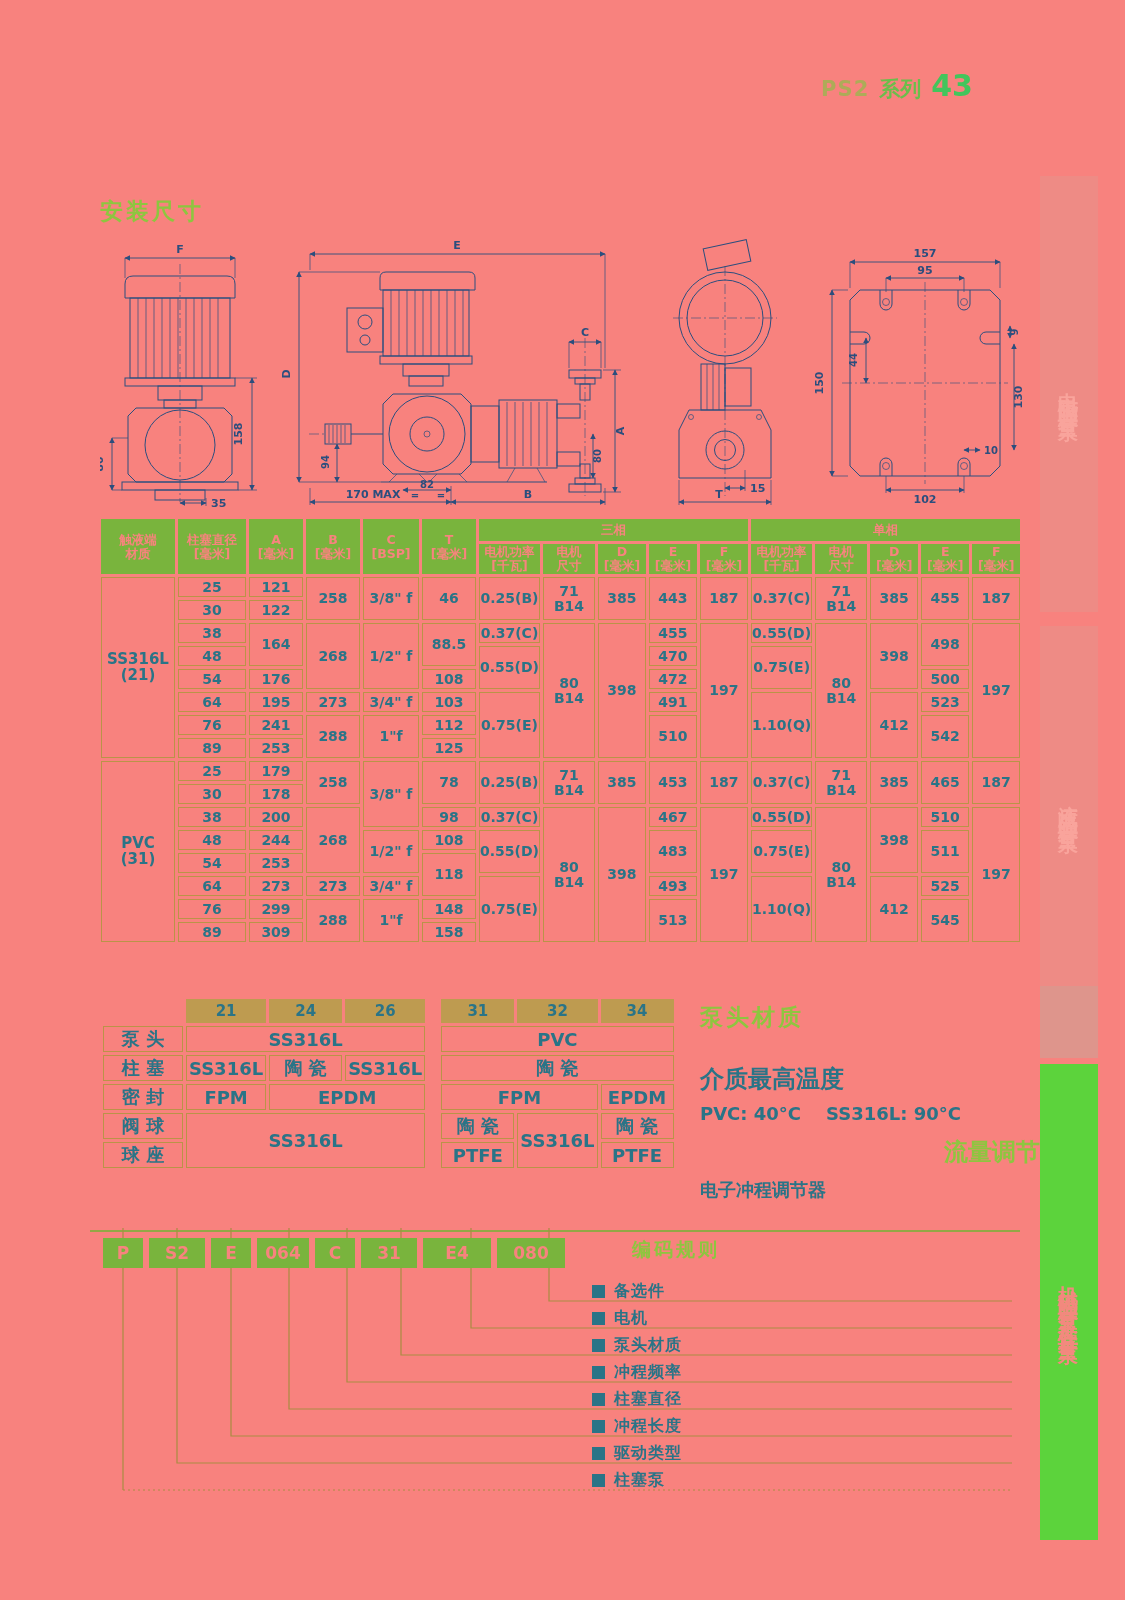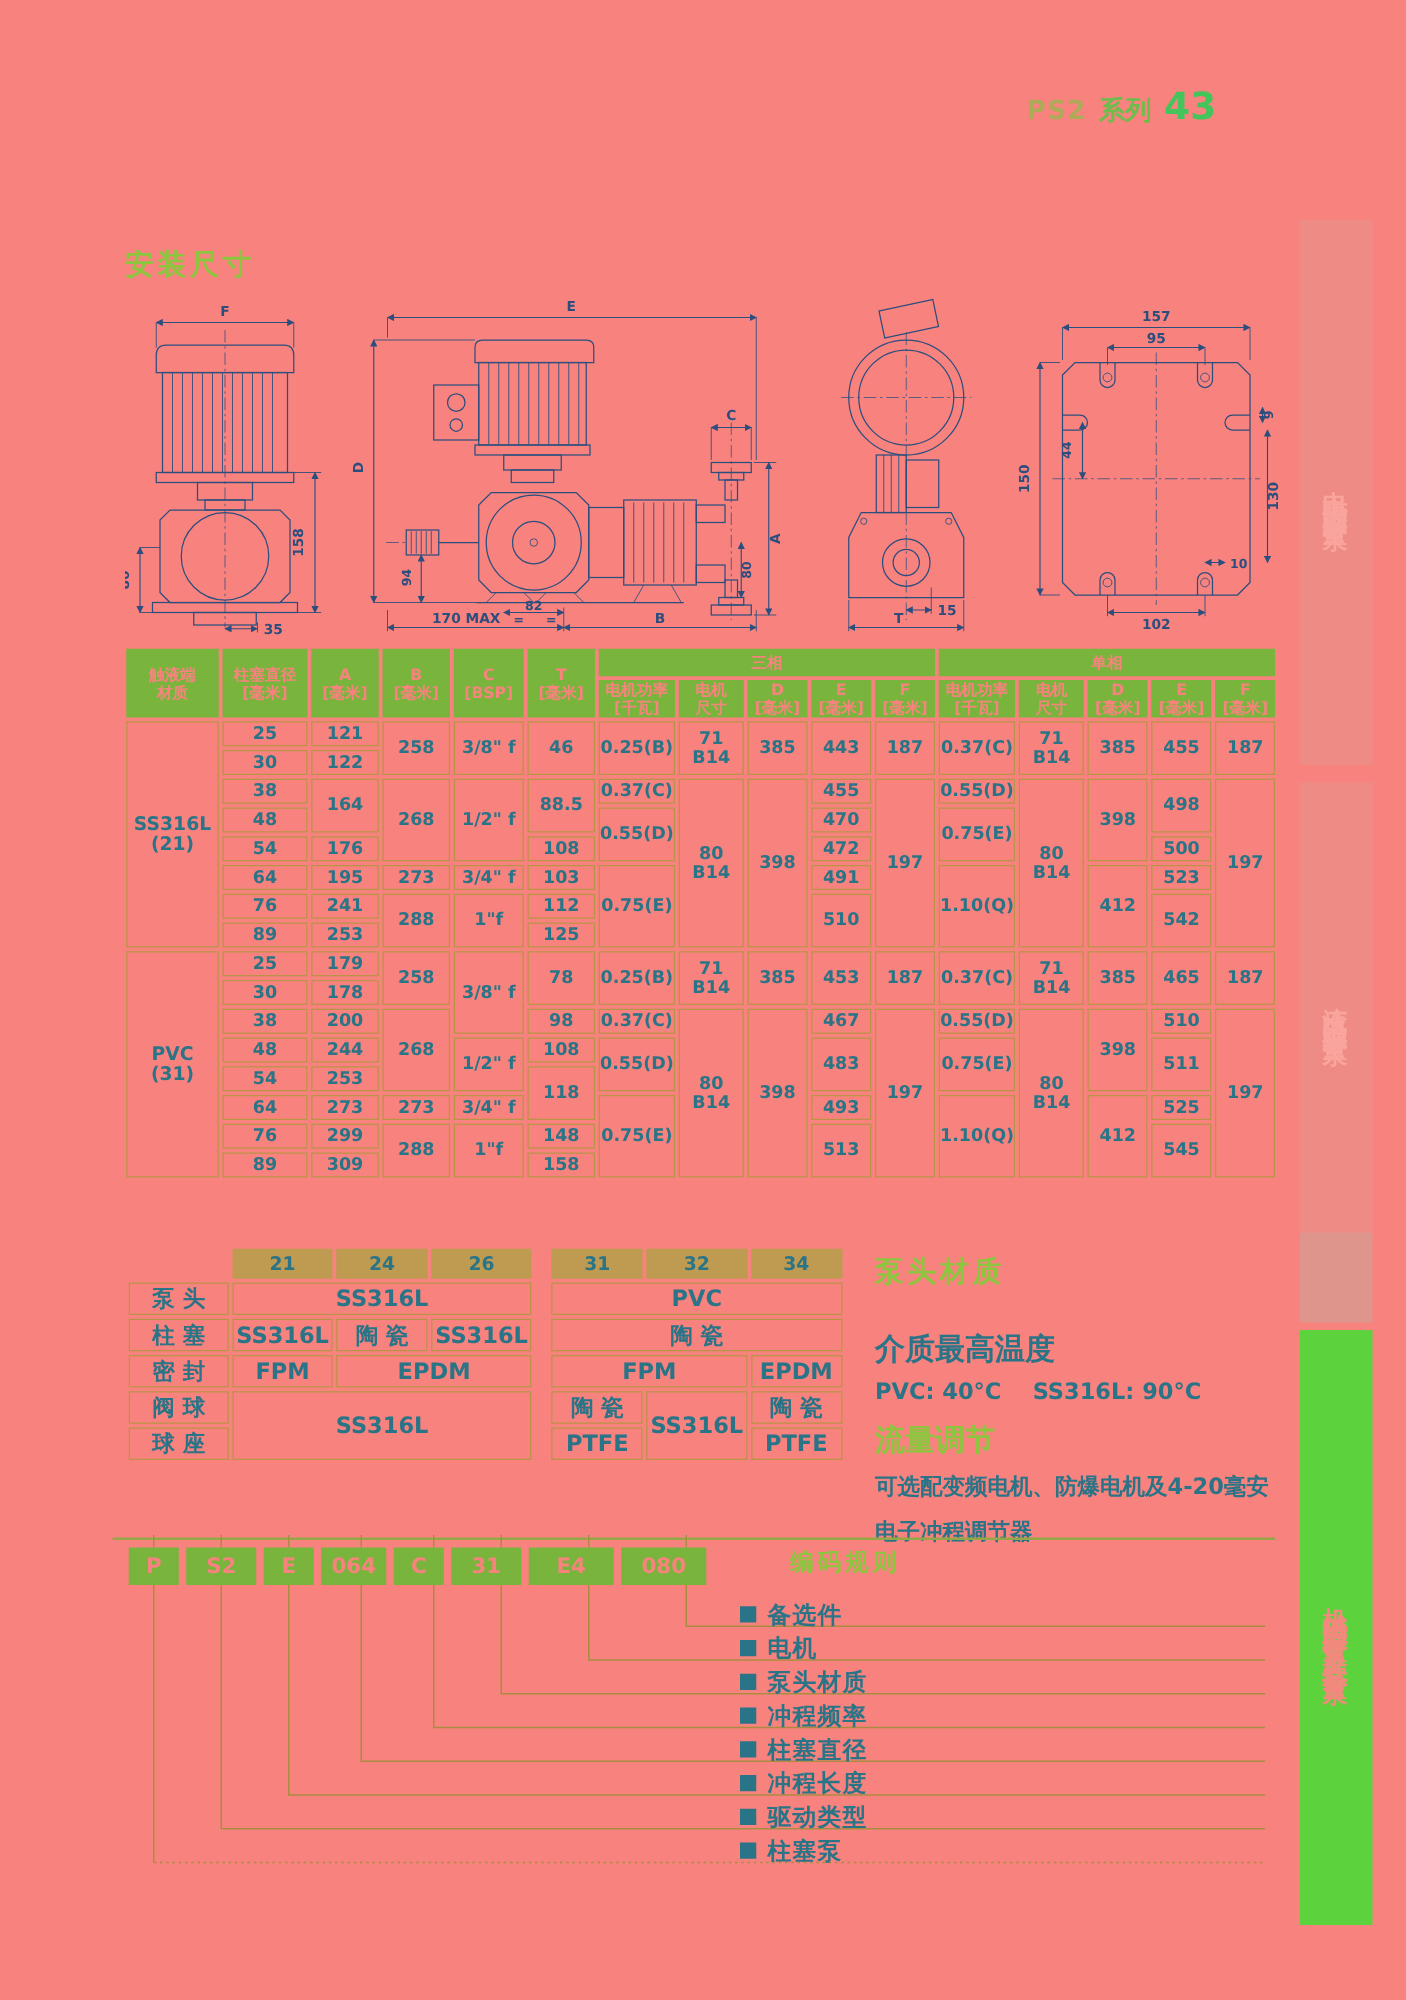--- a/index.html
+++ b/index.html
@@ -33,35 +33,35 @@
   .main-table-wrap td.mat{font-size:15px;}
   .mat-table-wrap{position:absolute;left:100px;top:996px;}
   .mat-table-wrap th{background:#BE9B50;color:#2A7487;font-size:15px;font-weight:bold;height:24px;padding:0;}
   .mat-table-wrap td{border:1px solid #BA9348;color:#2A7487;font-weight:bold;font-size:18px;
       text-align:center;vertical-align:middle;height:22px;padding:0 2px;}
   th.sp,td.sp{background:transparent !important;border:none !important;}
   
   .info{position:absolute;left:700px;top:1002px;width:340px;}
   .info-title{color:#8DC63F;font-size:23px;font-weight:bold;letter-spacing:3px;margin:0 0 30px 0;}
   .info-sub{color:#2A7487;font-size:24px;font-weight:bold;margin:12px 0 4px 0;}
-  .info-sub.green{color:#8DC63F;}
+  .info-sub.green{color:#8DC63F;text-align:right;}
   .info-line{color:#2A7487;font-size:18px;font-weight:bold;margin:8px 0;white-space:pre;}
   .info-line.wrap{white-space:normal;line-height:1.55;}
   
   .coding{position:absolute;left:0;top:1225px;width:1125px;height:290px;}
   .connectors{position:absolute;left:90px;top:0;}
   .code-boxes{position:absolute;left:103px;top:13px;display:flex;gap:6px;}
   .code-box{background:#79B43D;color:#F8837E;font-weight:bold;font-size:17px;height:30px;
       display:flex;align-items:center;justify-content:center;}
   .w40{width:40px}.w56{width:56px}.w64{width:52px}.w72{width:68px}
   .coding-title{position:absolute;left:632px;top:12px;color:#8DC63F;font-size:19px;font-weight:bold;letter-spacing:3px;margin:0;}
   .legend{position:absolute;left:592px;top:53px;}
   .legend-row{display:flex;align-items:center;height:27px;}
   .bullet{width:13px;height:13px;background:#2A7487;margin-right:9px;flex:none;}
-  .legend-label{color:#2A7487;font-weight:bold;font-size:19px;letter-spacing:1px;}
+  .legend-label{color:#2A7487;font-weight:bold;font-size:16px;letter-spacing:1px;}
   
   .tab{position:absolute;left:1040px;width:58px;display:flex;align-items:center;justify-content:center;}
   .tab-label{writing-mode:vertical-rl;text-orientation:upright;letter-spacing:5px;font-weight:bold;font-size:20px;}
   .tab1{top:176px;height:436px;background:#EE8B85;color:#F9A49C;}
   .tab2{top:626px;height:360px;background:#EE8B85;color:#F9A49C;}
   .tab-spacer{top:986px;height:72px;background:#DE958C;}
   .tab3{top:1064px;height:476px;background:#5CD33C;color:#F2897E;}
 </style>
 </head>
 <body>
@@ -526,21 +526,20 @@
           </tr>
         </tbody>
       </table>
     </div>
 
   <div class="info">
     <h3 class="info-title">泵头材质</h3>
     <div class="info-sub">介质最高温度</div>
     <div class="info-line">PVC: 40°C    SS316L: 90°C</div>
     <div class="info-sub green">流量调节</div>
-    <div class="info-line wrap">可选配变频电机、防爆电机及4-20毫安</div>
     <div class="info-line wrap">电子冲程调节器</div>
   </div>
 
   <div class="coding">
     <svg class="connectors" width="930" height="290" viewBox="0 0 930 290">
       <g stroke="#A98C42" stroke-width="1.2" fill="none">
         <line x1="0" y1="6" x2="930" y2="6" stroke="#93A746" stroke-width="2"></line>
         <path d="M33,3V13 M87,3V13 M141,3V13 M199,3V13 M257,3V13 M311,3V13 M381,3V13 M459,3V13"></path>
         <path d="M459,43 V76 H922"></path>
         <path d="M381,43 V103 H922"></path>

